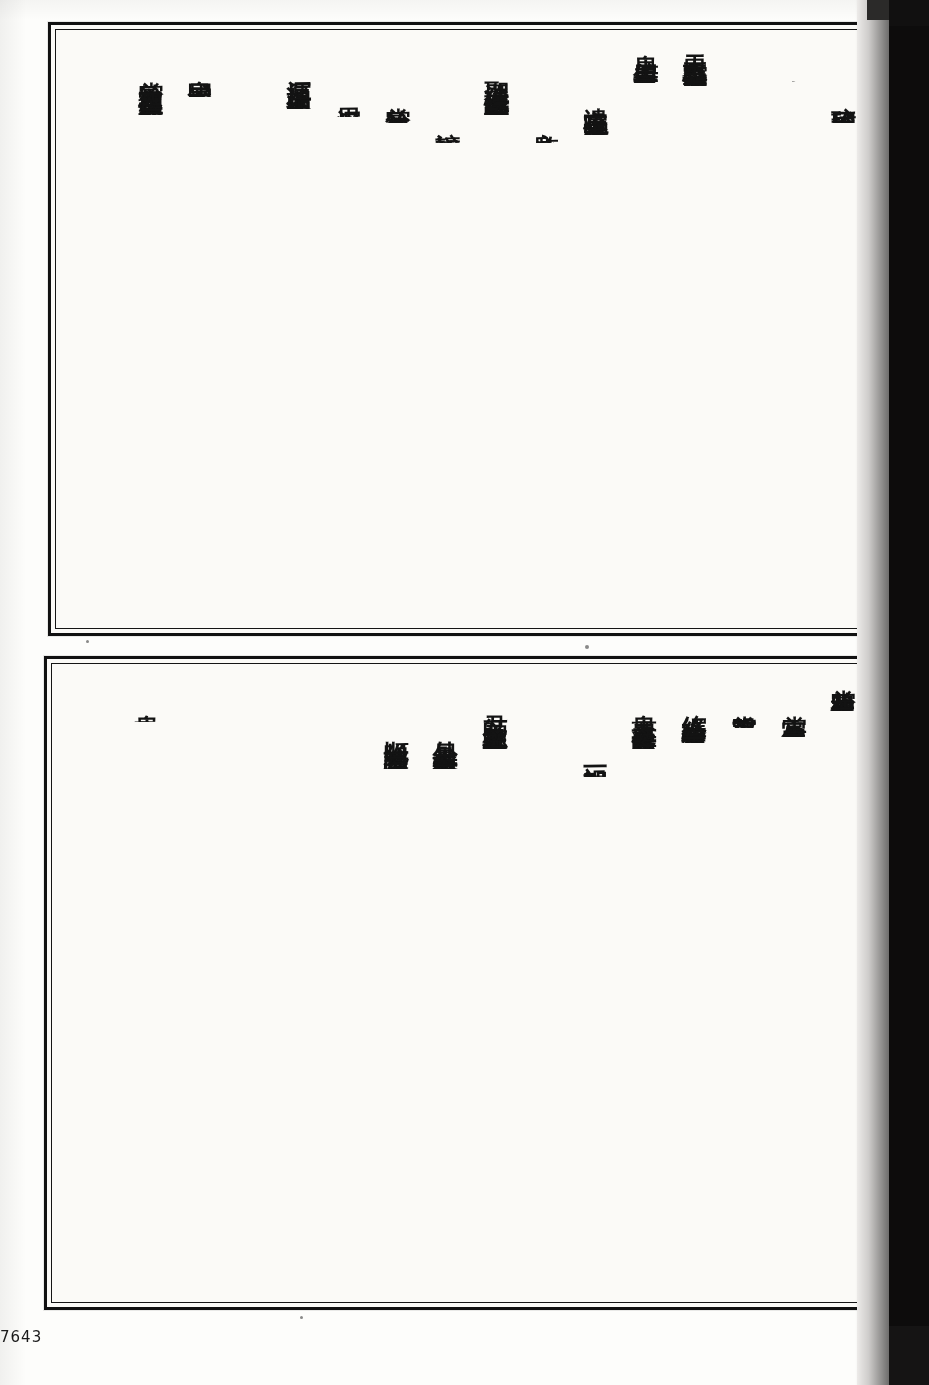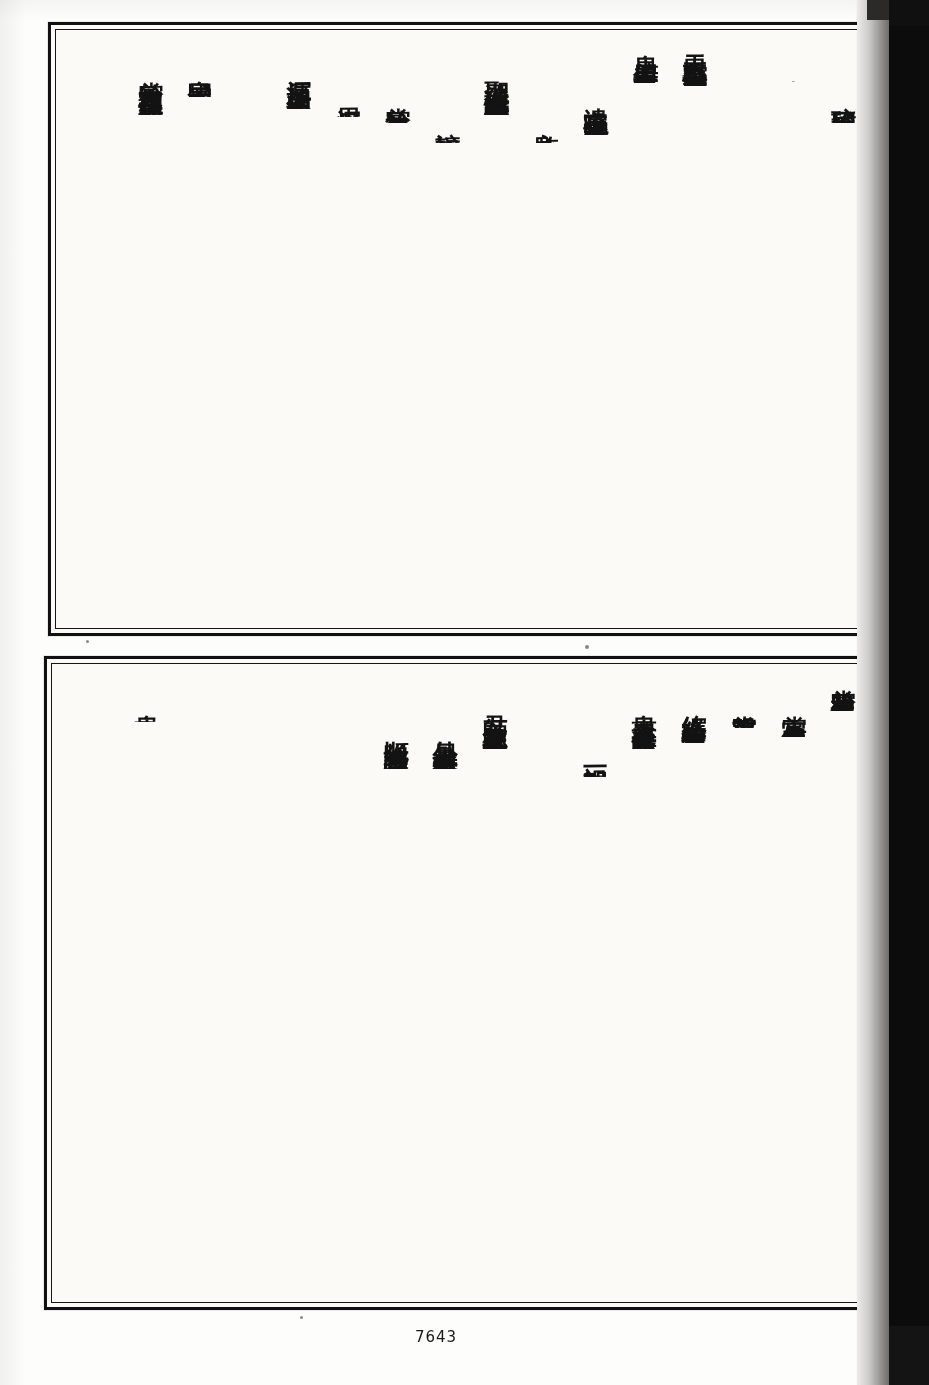--- a/index.html
+++ b/index.html
@@ -129,21 +129,20 @@
 
   #frame-top .col   { width: 45px; }
   #frame-bottom .col{ width: 45px; }
 
   
   #folio {
     position: absolute;
     left: 0;
     top: 1328px;
     width: 872px;
-    text-align: center;
     font-family: "DejaVu Sans", sans-serif;
     font-size: 15px;
     letter-spacing: 1px;
     color: #1a1a1a;
   }
 
   
   .speck {
     position: absolute;
     background: #2a2a2a;

